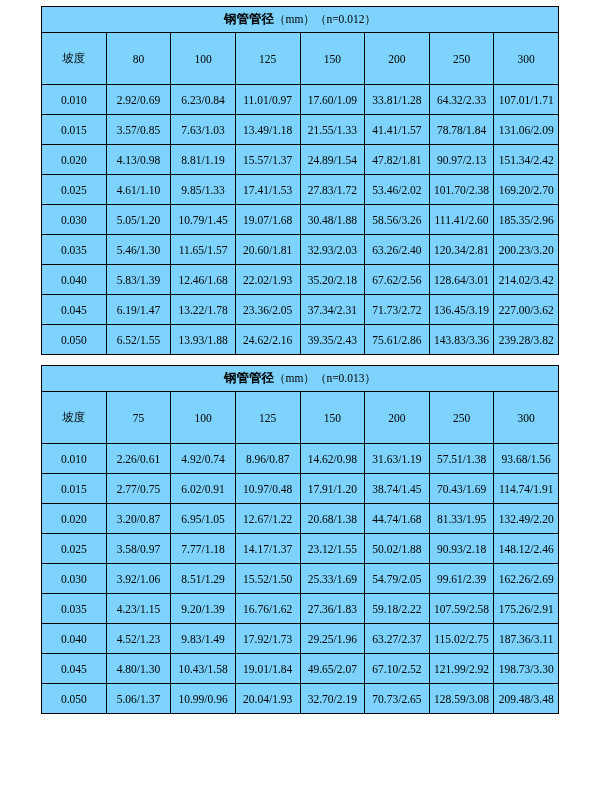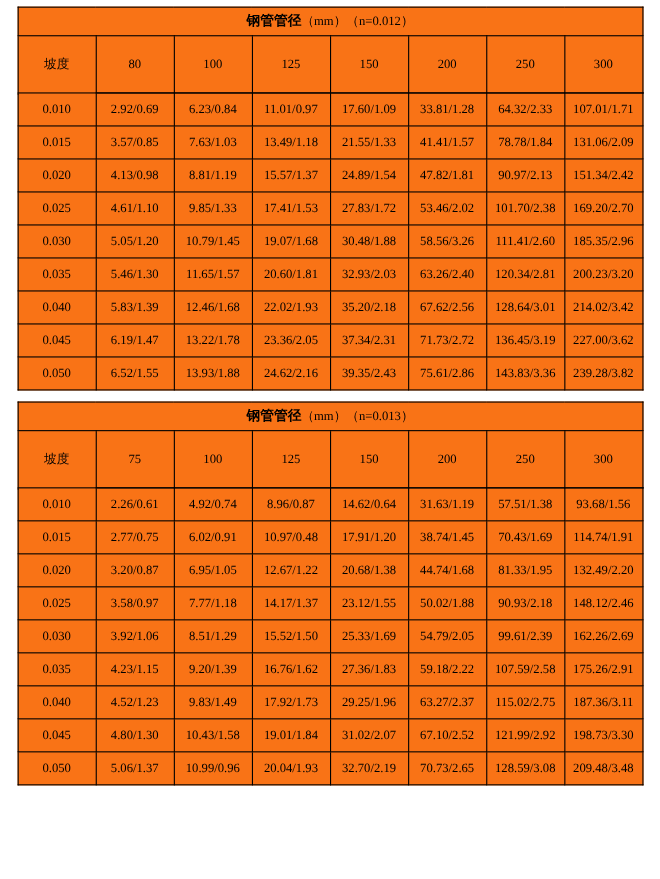--- a/index.html
+++ b/index.html
@@ -16,24 +16,24 @@
   }
   .page {
     width: 600px;
     height: 799px;
     position: relative;
     box-sizing: border-box;
     padding: 6px 4px 4px 4px;
   }
   table.pipe-table {
     border-collapse: collapse;
-    width: 569px;
+    width: 518px;
     table-layout: fixed;
     margin: 0 auto;
-    background: #f97316;
+    background: #7dd3fc;
   }
   table.pipe-table td,
   table.pipe-table th {
     border: 1px solid #000;
     text-align: center;
     vertical-align: middle;
     font-weight: normal;
     font-family: "Liberation Serif", serif;
     font-size: 11.5px;
     letter-spacing: 0px;
@@ -219,21 +219,21 @@
         <td class="col-head">200</td>
         <td class="col-head">250</td>
         <td class="col-head">300</td>
       </tr>
       <tr style="height:0"></tr>
       <tr>
         <td class="slope-cell">0.010</td>
         <td class="data-cell">2.26/0.61</td>
         <td class="data-cell">4.92/0.74</td>
         <td class="data-cell">8.96/0.87</td>
-        <td class="data-cell">14.62/0.64</td>
+        <td class="data-cell">14.62/0.98</td>
         <td class="data-cell">31.63/1.19</td>
         <td class="data-cell">57.51/1.38</td>
         <td class="data-cell">93.68/1.56</td>
       </tr>
       <tr>
         <td class="slope-cell">0.015</td>
         <td class="data-cell">2.77/0.75</td>
         <td class="data-cell">6.02/0.91</td>
         <td class="data-cell">10.97/0.48</td>
         <td class="data-cell">17.91/1.20</td>
@@ -289,21 +289,21 @@
         <td class="data-cell">29.25/1.96</td>
         <td class="data-cell">63.27/2.37</td>
         <td class="data-cell">115.02/2.75</td>
         <td class="data-cell">187.36/3.11</td>
       </tr>
       <tr>
         <td class="slope-cell">0.045</td>
         <td class="data-cell">4.80/1.30</td>
         <td class="data-cell">10.43/1.58</td>
         <td class="data-cell">19.01/1.84</td>
-        <td class="data-cell">31.02/2.07</td>
+        <td class="data-cell">49.65/2.07</td>
         <td class="data-cell">67.10/2.52</td>
         <td class="data-cell">121.99/2.92</td>
         <td class="data-cell">198.73/3.30</td>
       </tr>
       <tr>
         <td class="slope-cell">0.050</td>
         <td class="data-cell">5.06/1.37</td>
         <td class="data-cell">10.99/0.96</td>
         <td class="data-cell">20.04/1.93</td>
         <td class="data-cell">32.70/2.19</td>

